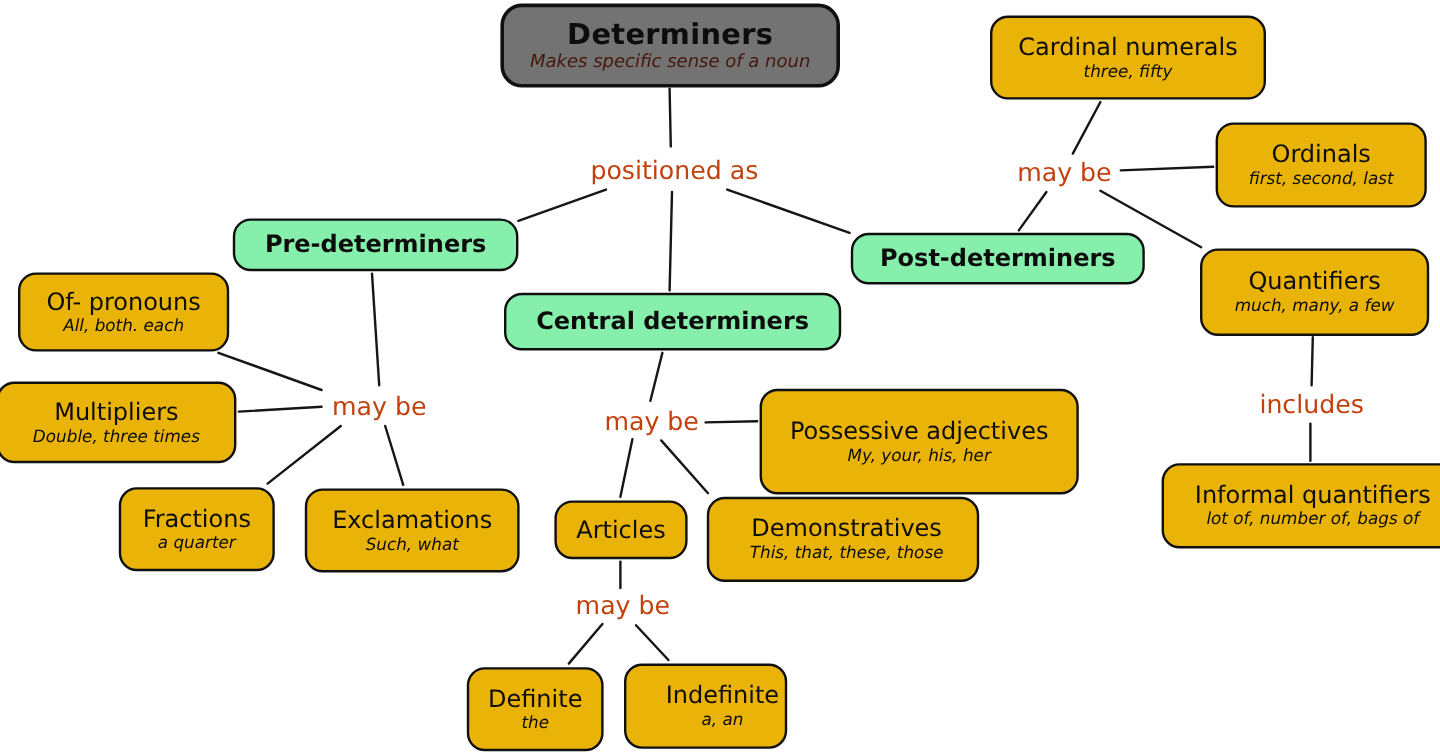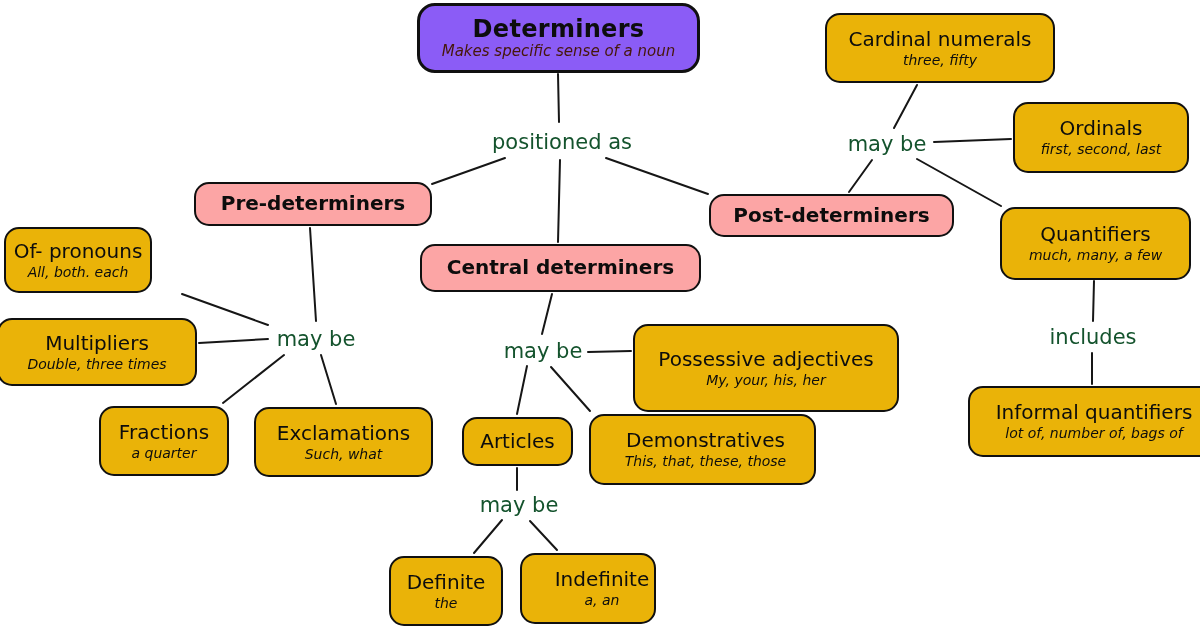--- a/index.html
+++ b/index.html
@@ -37,38 +37,38 @@
     justify-content: center;
     text-align: center;
     z-index: 2;
     line-height: 1.18;
     color: #0d0d0d;
     padding: 2px 6px;
   }
   .node .title { font-size: 20px; white-space: nowrap; }
   .node .subtitle { font-size: 14px; font-style: italic; white-space: nowrap; }
   .node.root {
-    background: #8b5cf6;
+    background: #737373;
     border-radius: 18px;
     border-width: 3px;
   }
   .node.root .title { font-size: 24px; font-weight: bold; letter-spacing: 0.3px; }
   .node.root .subtitle { font-size: 15px; color: #46170a; }
   .node.category {
-    background: #fca5a5;
+    background: #86efac;
   }
   .node.category .title { font-size: 20px; font-weight: bold; }
   .node.item {
     background: #eab308;
   }
   .edge-label {
     position: absolute;
     transform: translate(-50%, -50%);
     font-size: 21px;
-    color: #14532d;
+    color: #c2410c;
     white-space: nowrap;
     z-index: 2;
   }
 </style>
 </head>
 <body>
 
 <div class="canvas">
 
   <svg class="edges" viewBox="0 0 1200 630">
@@ -111,21 +111,21 @@
     <div class="title">Post-determiners</div>
   </div>
 
   <div class="edge-label" style="left:562px; top:142px;">positioned as</div>
   <div class="edge-label" style="left:887px; top:144px;">may be</div>
   <div class="edge-label" style="left:316px; top:339px;">may be</div>
   <div class="edge-label" style="left:543px; top:351px;">may be</div>
   <div class="edge-label" style="left:519px; top:505px;">may be</div>
   <div class="edge-label" style="left:1093px; top:337px;">includes</div>
 
-  <div class="node item" style="left:4px; top:227px; width:148px; height:66px;">
+  <div class="node item" style="left:15px; top:227px; width:176px; height:66px;">
     <div class="title">Of- pronouns</div>
     <div class="subtitle">All, both. each</div>
   </div>
   <div class="node item" style="left:-3px; top:318px; width:200px; height:68px;">
     <div class="title">Multipliers</div>
     <div class="subtitle">Double, three times</div>
   </div>
   <div class="node item" style="left:99px; top:406px; width:130px; height:70px;">
     <div class="title">Fractions</div>
     <div class="subtitle">a quarter</div>

